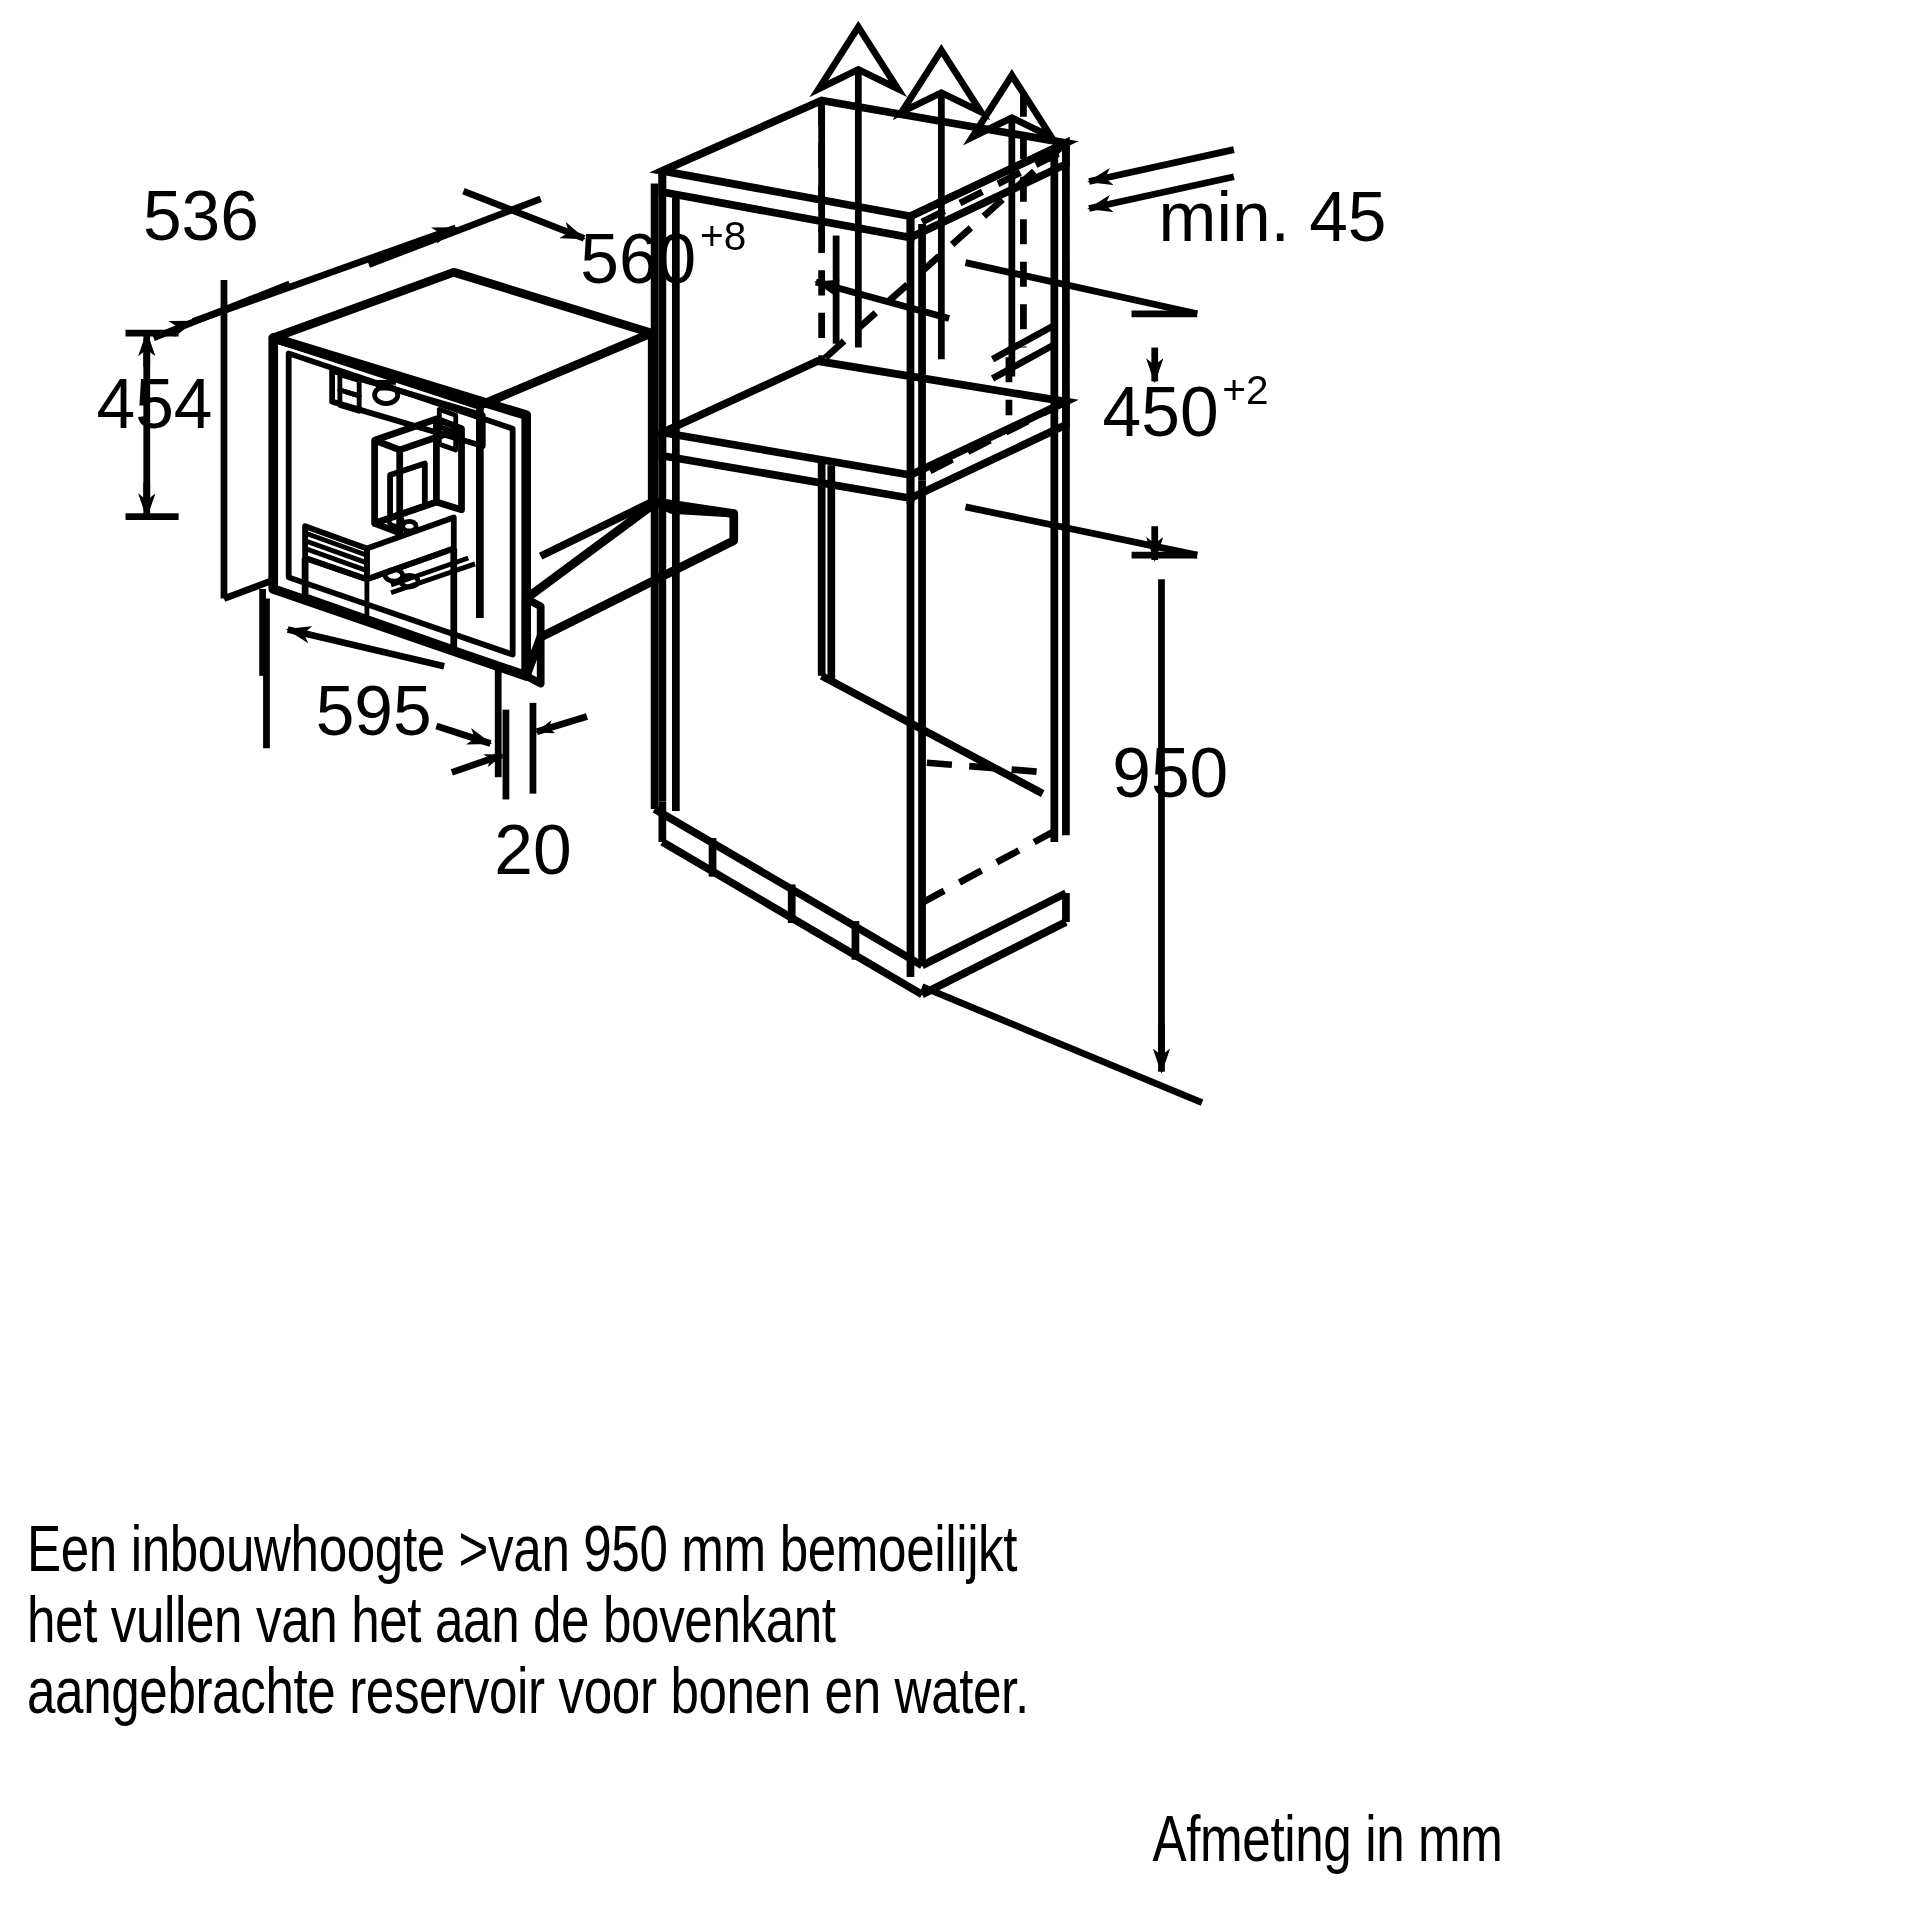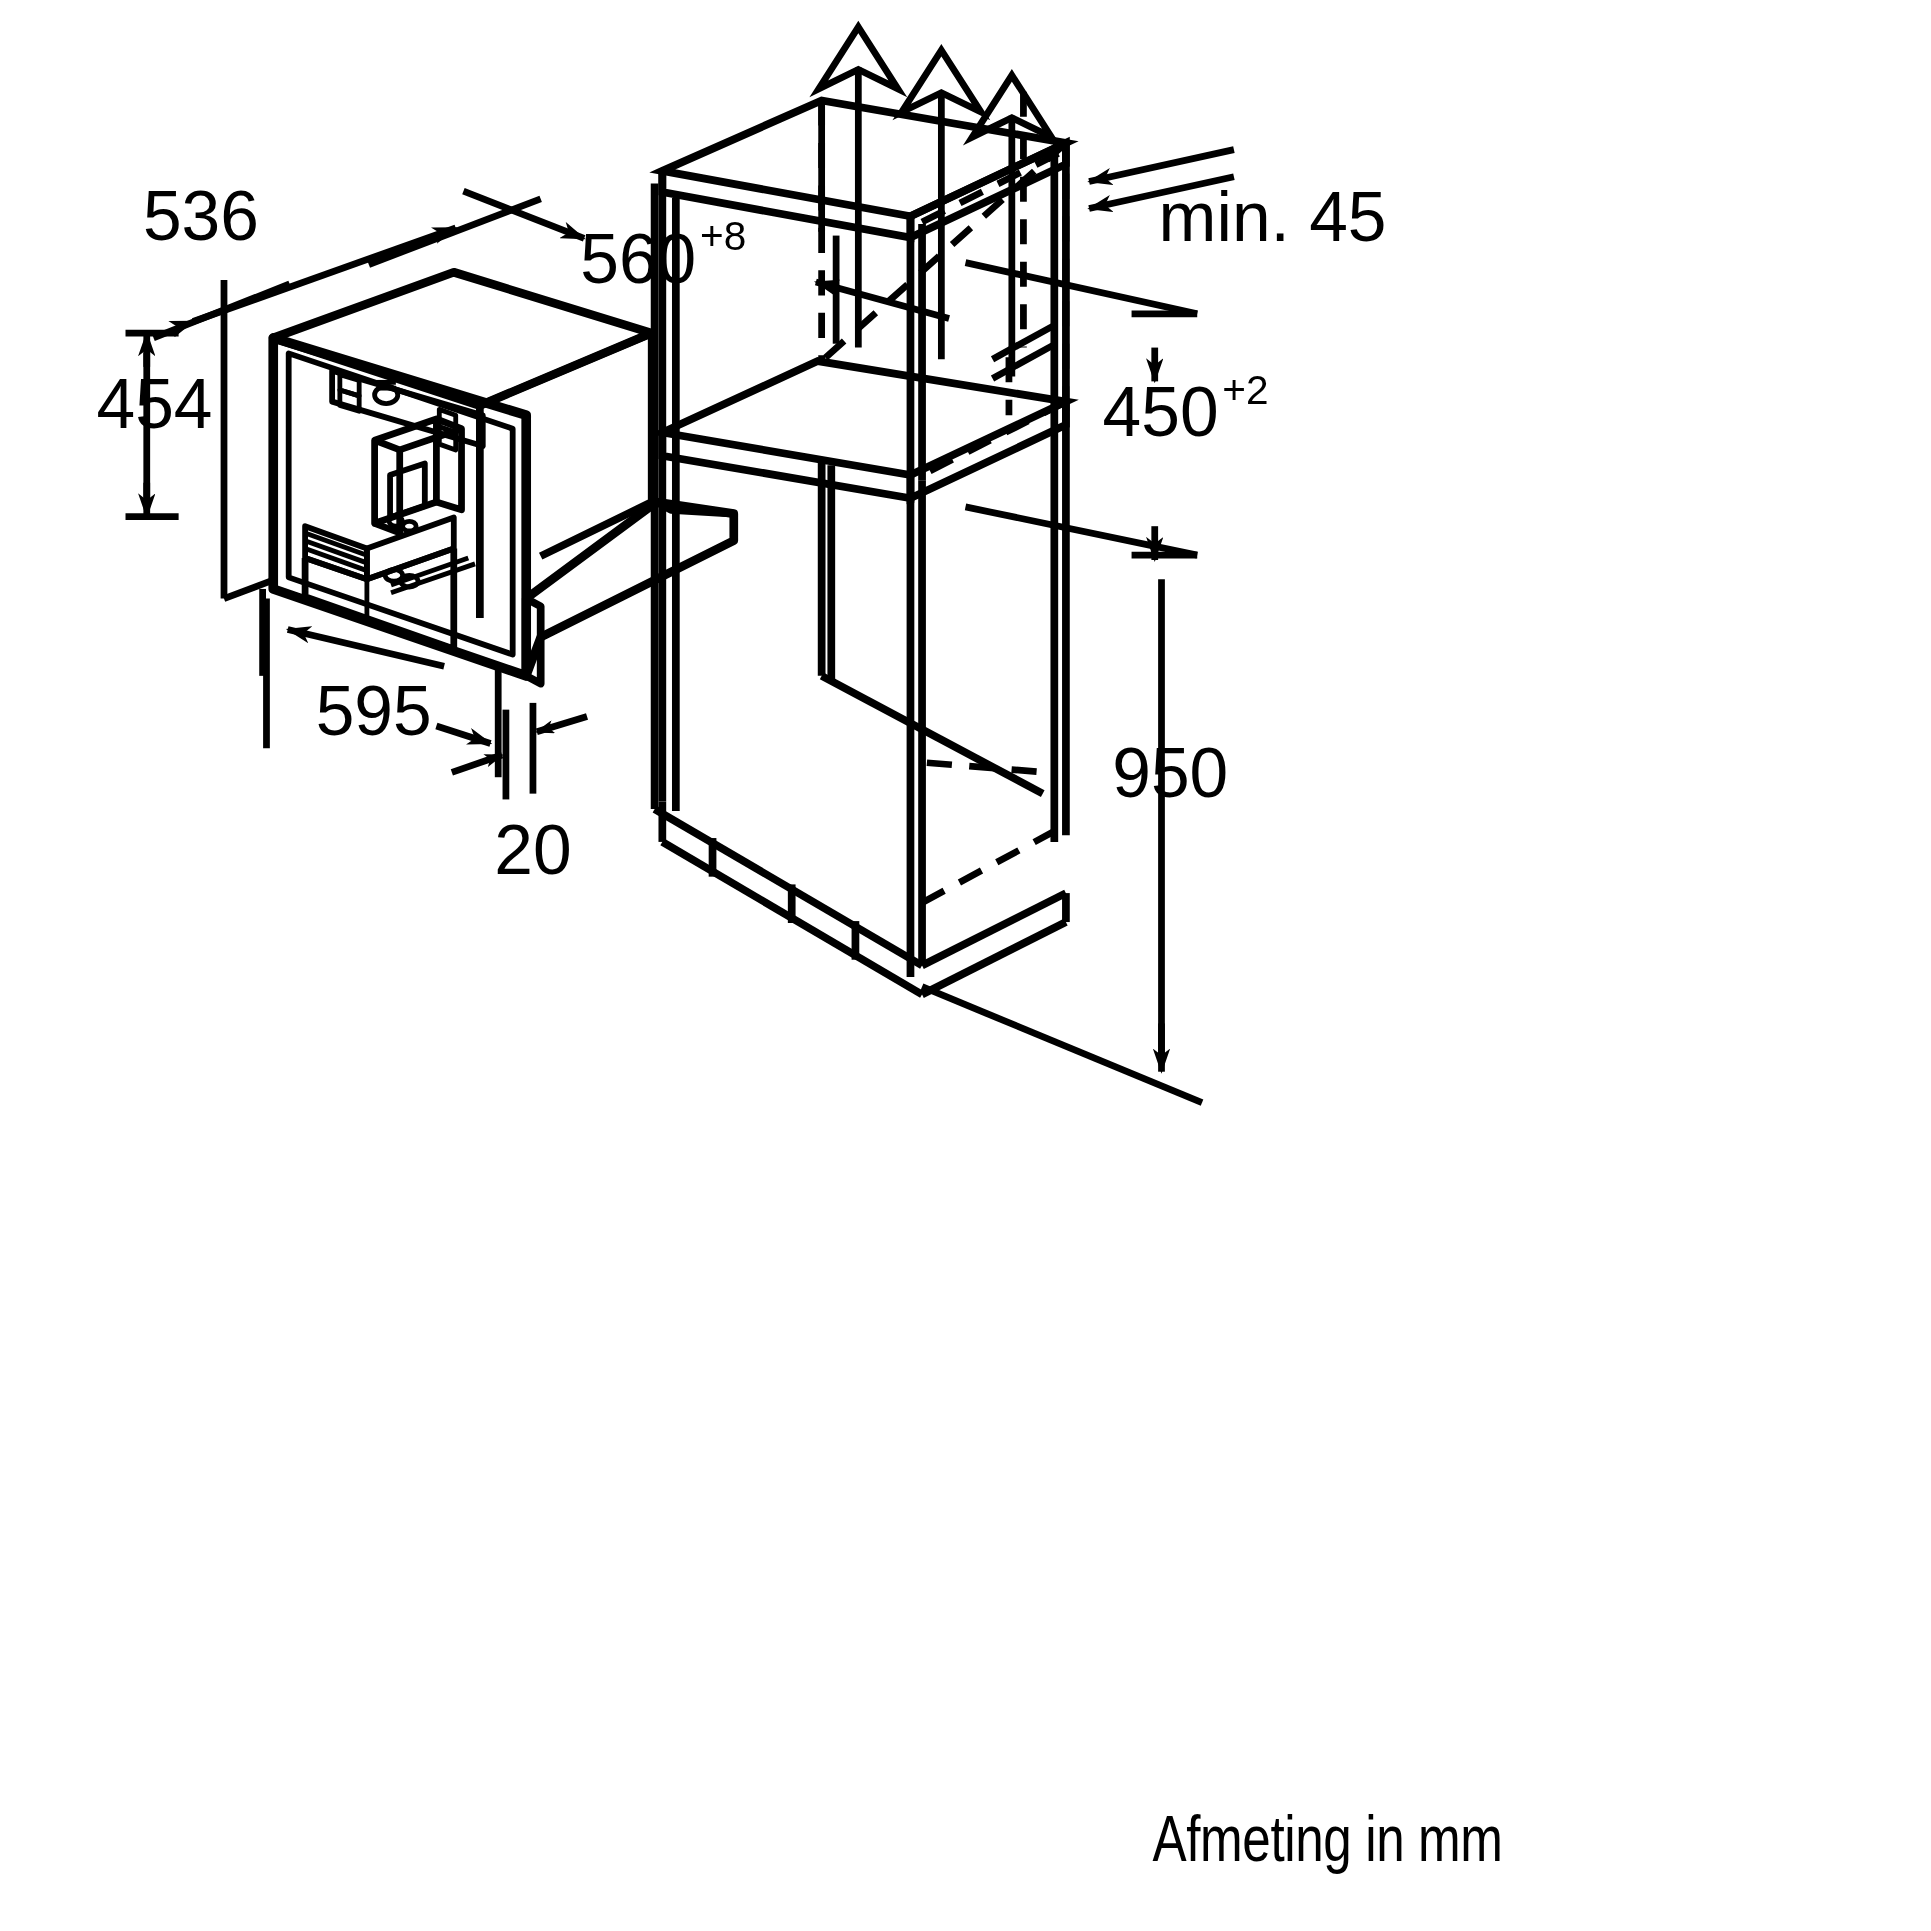--- a/index.html
+++ b/index.html
@@ -234,17 +234,22 @@
 
     <g stroke="#000" stroke-width="7" fill="none">
       <path d="M1203,600 L1203,1095"></path>
       <path d="M1203,1060 L1203,1110" marker-end="url(#ah)"></path>
       <path d="M955,1022 L1245,1142"></path>
     </g>
     <text class="dimtext" x="1152" y="826">950</text>
 
   </svg>
 
+  <div class="caption-block">
+    <div class="caption-line">Een inbouwhoogte &gt;van 950 mm bemoeilijkt</div>
+    <div class="caption-line">het vullen van het aan de bovenkant</div>
+    <div class="caption-line">aangebrachte reservoir voor bonen en water.</div>
+  </div>
 
   <div class="footer-note">Afmeting in mm</div>
 
 </div>
 
 
 </body></html>

